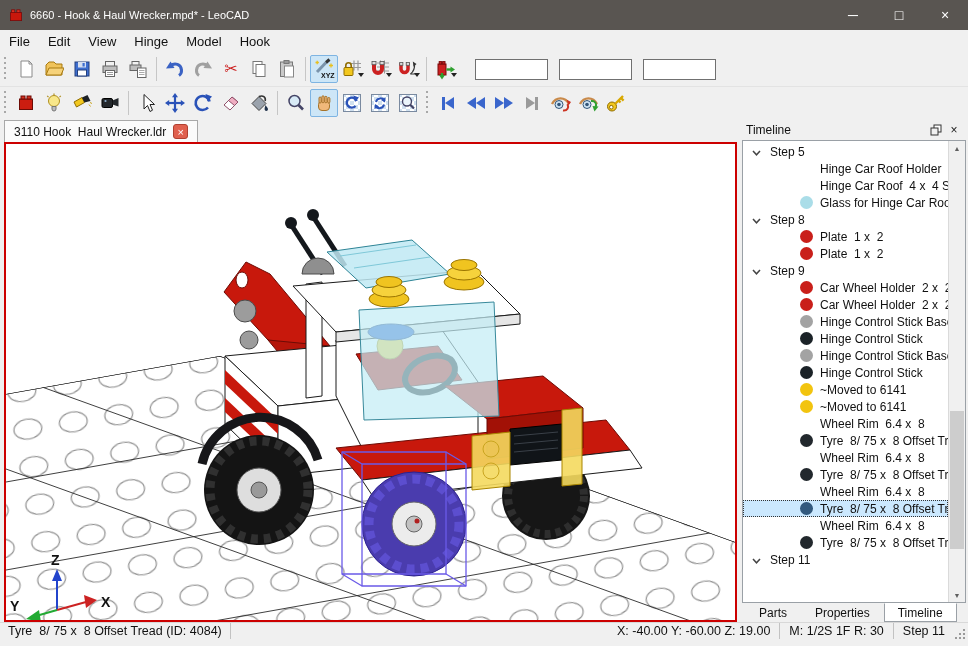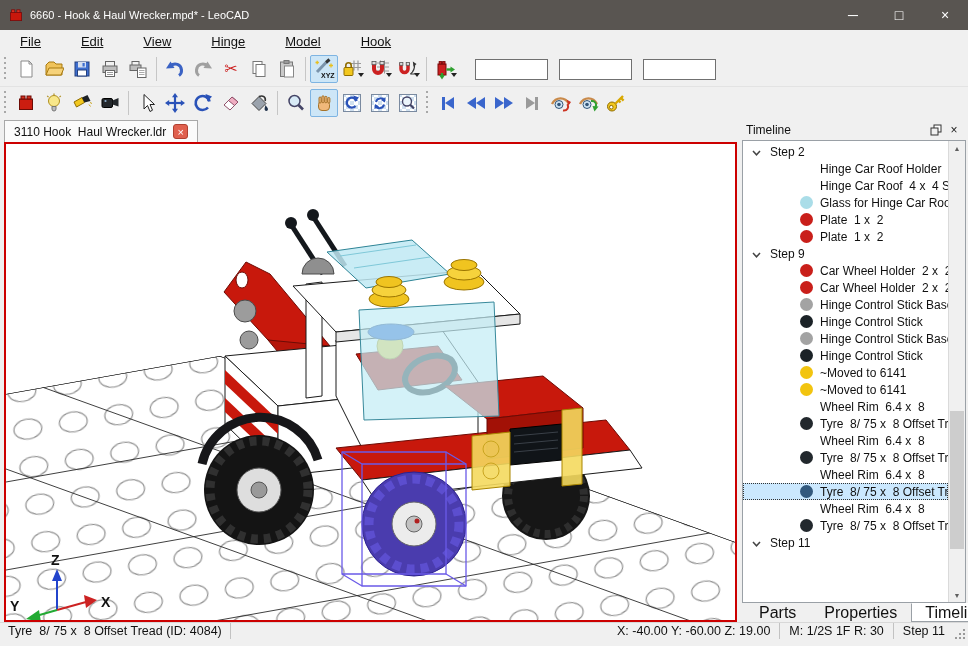--- a/index.html
+++ b/index.html
@@ -8,21 +8,21 @@
 
   
   .titlebar{height:30px;background:#595551;display:flex;align-items:center;color:#fff;}
   .app-icon{margin:0 6px 0 8px;display:flex;}
   .title-text{font-size:11px;white-space:pre;}
   .win-btns{margin-left:auto;display:flex;height:30px;}
   .win-btn{width:46px;display:flex;align-items:center;justify-content:center;font-size:14px;color:#fff;}
 
   
   .menubar{height:22px;display:flex;align-items:center;background:#f0f0f0;font-size:13px;}
-  .menu-item{padding:2px 20px;text-decoration:underline;}
+  .menu-item{padding:2px 9px;}
 
   
   .toolbar{display:flex;align-items:center;background:#f0f0f0;}
   .tb1{height:34px;}
   .tb2{height:33px;border-top:1px solid #e3e3e3;}
   .grip{width:7px;height:24px;margin:0 3px 0 2px;
     background-image:repeating-linear-gradient(to bottom,#a8a8a8 0 2px,transparent 2px 5px);
     background-size:2px 100%;background-position:2px 0;background-repeat:no-repeat;}
   .tbtn{width:28px;height:28px;display:flex;align-items:center;justify-content:center;
     border:1px solid transparent;border-radius:2px;position:relative;flex:none;}
@@ -59,21 +59,21 @@
   .row{height:17px;display:flex;align-items:center;flex:none;}
   .step-row{padding-left:9px;gap:9px;}
   .part-row{padding-left:57px;gap:7px;}
   .dot{width:13px;height:13px;border-radius:50%;flex:none;}
   .step-label,.part-label{white-space:pre;font-size:12px;overflow:hidden;}
   .row.selected{background:#cbe8fe;outline:1px dotted #333;outline-offset:-1px;}
   .scroll{width:17px;background:#f0f0f0;border-left:1px solid #dadada;position:relative;flex:none;}
   .sarrow{height:14px;display:flex;align-items:center;justify-content:center;color:#606060;font-size:7px;}
   .sarrow.down{position:absolute;bottom:0;left:0;right:0;}
   .sthumb{position:absolute;left:1px;right:1px;top:270px;height:138px;background:#cdcdcd;}
-  .panel-tabs{height:19px;display:flex;padding-left:5px;background:#f0f0f0;font-size:16px;align-items:stretch;}
+  .panel-tabs{height:19px;display:flex;padding-left:5px;background:#f0f0f0;font-size:12px;align-items:stretch;}
   .ptab{padding:0 13px;display:flex;align-items:center;border:1px solid transparent;margin-top:1px;}
   .ptab.active{background:#fff;border-color:#9aa0a6;border-top-color:#fff;margin-top:0;}
 
   
   .statusbar{height:17px;display:flex;align-items:center;background:#f0f0f0;
     border-top:1px solid #d8d8d8;font-size:12.5px;}
   .sb-left{padding:0 8px;white-space:pre;}
   .sb-sep{width:1px;height:16px;background:#c2c2c2;flex:none;}
   .sb-spacer{flex:1;}
   .sb-seg{padding:0 9px;white-space:pre;}
@@ -558,33 +558,39 @@
           </svg>
       </span>
       <span class="panel-hbtn">×</span>
     </div>
     <div class="panel-body">
       <div class="tree">
           <div class="row step-row">
             <span class="chev"><svg width="9" height="6" viewBox="0 0 9 6">
                 <polyline points="1,1 4.5,4.8 8,1" fill="none" stroke="#444" stroke-width="1.5"></polyline>
               </svg></span>
-            <span class="step-label">Step 2</span>
+            <span class="step-label">Step 5</span>
           </div>
           <div class="row part-row">
             <span class="dot" style="background: rgb(255, 255, 255);"></span>
             <span class="part-label">Hinge Car Roof Holder  ...</span>
           </div>
           <div class="row part-row">
             <span class="dot" style="background: rgb(255, 255, 255);"></span>
             <span class="part-label">Hinge Car Roof  4 x  4 S...</span>
           </div>
           <div class="row part-row">
             <span class="dot" style="background: rgb(170, 221, 232);"></span>
             <span class="part-label">Glass for Hinge Car Roo...</span>
+          </div>
+          <div class="row step-row">
+            <span class="chev"><svg width="9" height="6" viewBox="0 0 9 6">
+                <polyline points="1,1 4.5,4.8 8,1" fill="none" stroke="#444" stroke-width="1.5"></polyline>
+              </svg></span>
+            <span class="step-label">Step 8</span>
           </div>
           <div class="row part-row">
             <span class="dot" style="background: rgb(201, 31, 26);"></span>
             <span class="part-label">Plate  1 x  2</span>
           </div>
           <div class="row part-row">
             <span class="dot" style="background: rgb(201, 31, 26);"></span>
             <span class="part-label">Plate  1 x  2</span>
           </div>
           <div class="row step-row">

